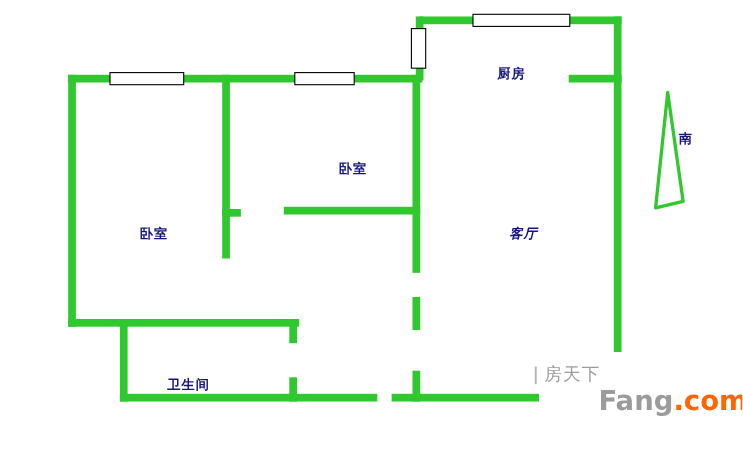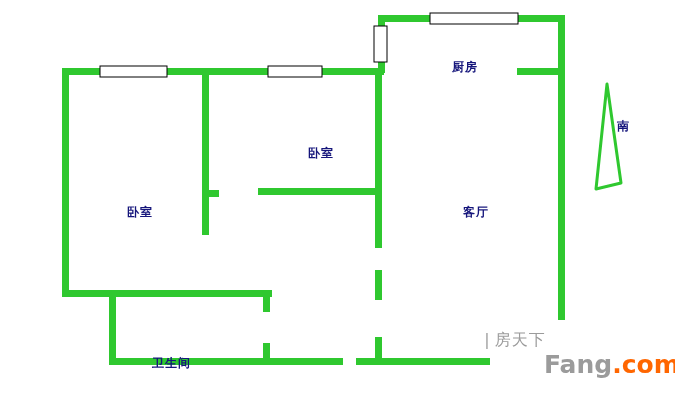--- a/index.html
+++ b/index.html
@@ -77,22 +77,22 @@
       <rect x="430" y="13" width="88" height="11"></rect>
       <rect x="374" y="26" width="13" height="36"></rect>
     </g>
 
     <polygon points="607,84 596,189 621,183" fill="#ffffff" stroke="#2fc82f" stroke-width="3" stroke-linejoin="round"></polygon>
   </svg>
 
   <div class="room-label" style="left:452px;top:60px;">厨房</div>
   <div class="room-label" style="left:308px;top:146px;">卧室</div>
   <div class="room-label" style="left:127px;top:205px;">卧室</div>
-  <div class="room-label" style="left:463px;top:205px;">客厅</div>
-  <div class="room-label" style="left:152px;top:356px;">卫生间</div>
+  <div class="room-label" style="left:463px;top:205px;font-style:italic;">客厅</div>
+  <div class="room-label" style="left:152px;top:344px;font-family:Liberation Mono, monospace;">卫生间</div>
   <div class="room-label" style="left:617px;top:119px;">南</div>
 
   <div class="watermark">
     <div class="wm-line1">
       <span class="wm-bar">|</span><span>房天下</span>
     </div>
     <div class="wm-line2">
       <span class="wm-name">Fang</span><span class="wm-tld">.com</span>
     </div>
   </div>

